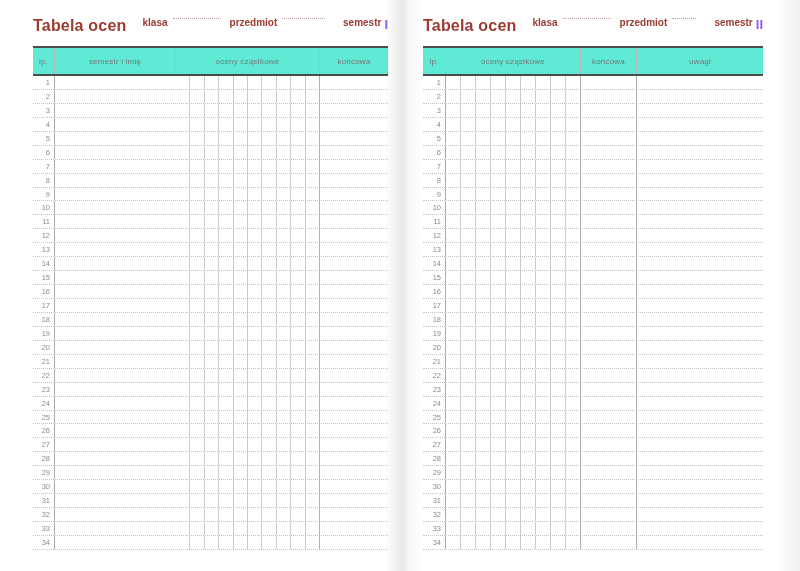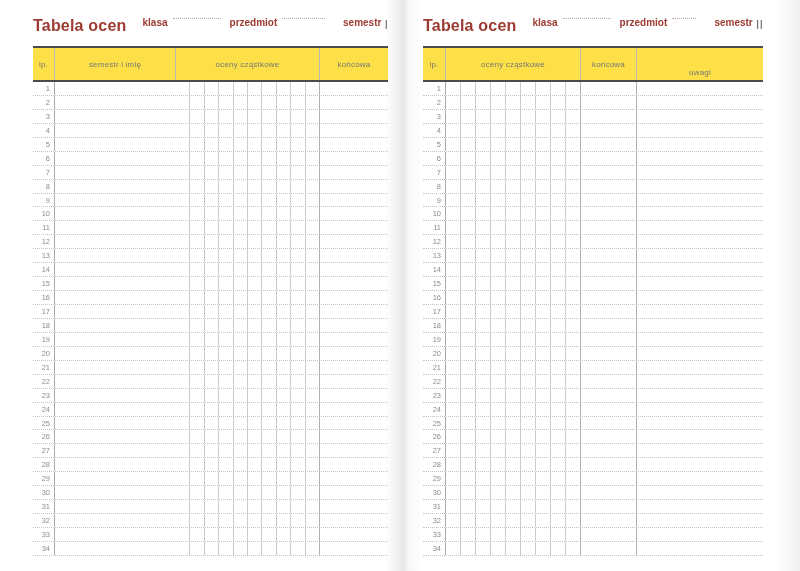--- a/index.html
+++ b/index.html
@@ -15,55 +15,55 @@
     position:absolute; top:17px; height:26px;
     display:flex; align-items:flex-start; white-space:nowrap;
   }
   #p0h { left:33px; width:355px; }
   #p1h { left:423px; width:340px; }
 
   .title { font-size:16px; font-weight:bold; color:#9d3a31; letter-spacing:0.2px; }
   .small-label { font-size:10px; font-weight:bold; color:#9d3a31; }
   .klasa-label { margin-left:16px; }
   .sem-label { margin-left:10px; }
-  .sem-num { font-size:13px; font-weight:normal; color:#737373; margin-left:3px; }
+  .sem-num { font-size:13px; font-weight:bold; color:#8b5cf6; margin-left:3px; }
 
   .leader { border-bottom:1px dotted #bfa29c; height:1px; }
   .leader-klasa { width:48px; margin:0 9px 0 5px; }
   .leader-przedmiot { flex:1; margin:0 8px 0 5px; }
 
   
   .gtable { position:absolute; top:46px; }
   #p0t { left:33px; width:355px; }
   #p1t { left:423px; width:340px; }
 
   .thead {
-    display:flex; height:36px; box-sizing:border-box;
-    background:#fde047;
+    display:flex; height:30px; box-sizing:border-box;
+    background:#5eead4;
     border-top:2px solid #4b4b4b;
     border-bottom:2px solid #4b4b4b;
   }
   .th {
     box-sizing:border-box; height:100%;
     display:flex; align-items:center; justify-content:center;
     font-size:8px; color:#767676; letter-spacing:0.2px;
     border-right:1px solid #b9b9b9;
   }
   .th:last-child { border-right:none; }
 
   
   .p0 .w-lp     { width:22px; }
   .p0 .w-name   { width:121px; }
   .p0 .w-grades { width:144px; }
   .p0 .w-final  { width:68px; }
   
   .p1 .w-lp      { width:23px; }
   .p1 .w-grades  { width:135px; }
   .p1 .w-final   { width:56px; }
-  .p1 .w-remarks { width:126px;margin-top:8px; }
+  .p1 .w-remarks { width:126px; }
 
   .tbody { }
   .trow {
     display:flex; height:13.94px; box-sizing:border-box;
     border-bottom:1px dotted #c3c3c3;
   }
   .cell { box-sizing:border-box; height:100%; }
   .c-lp {
     font-size:7.5px; color:#8c8c8c; text-align:right;
     padding-right:4px; line-height:13px;

